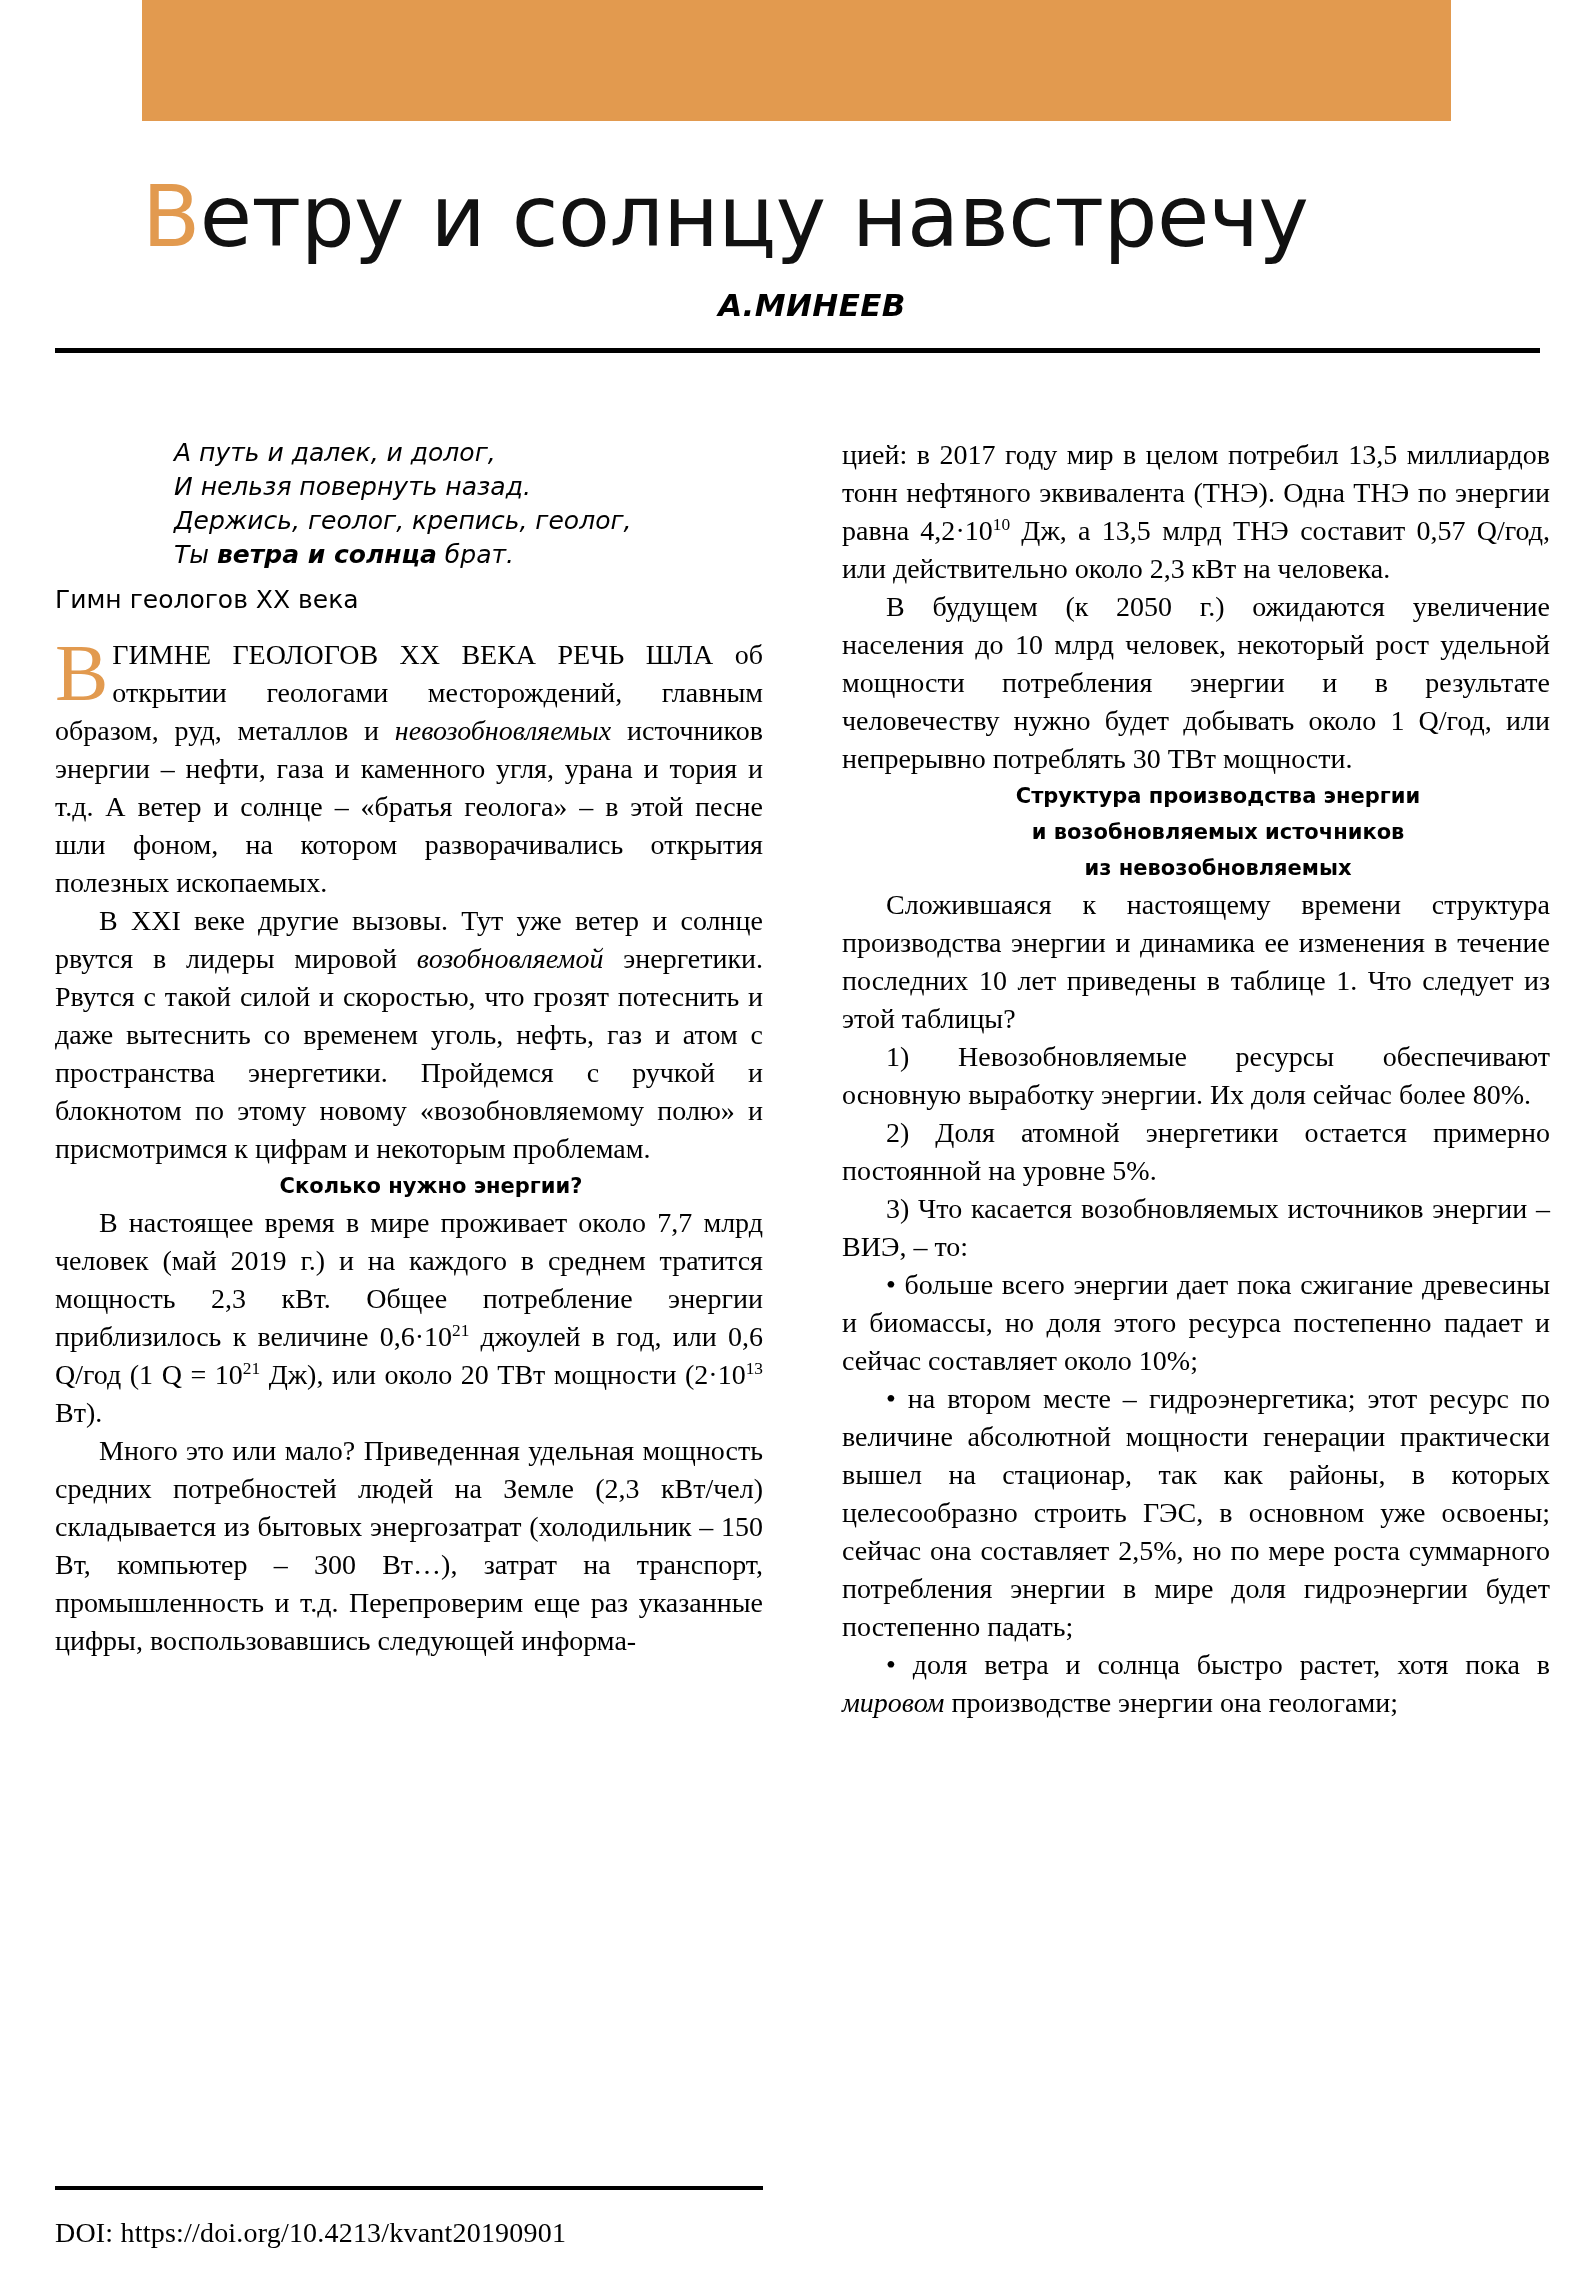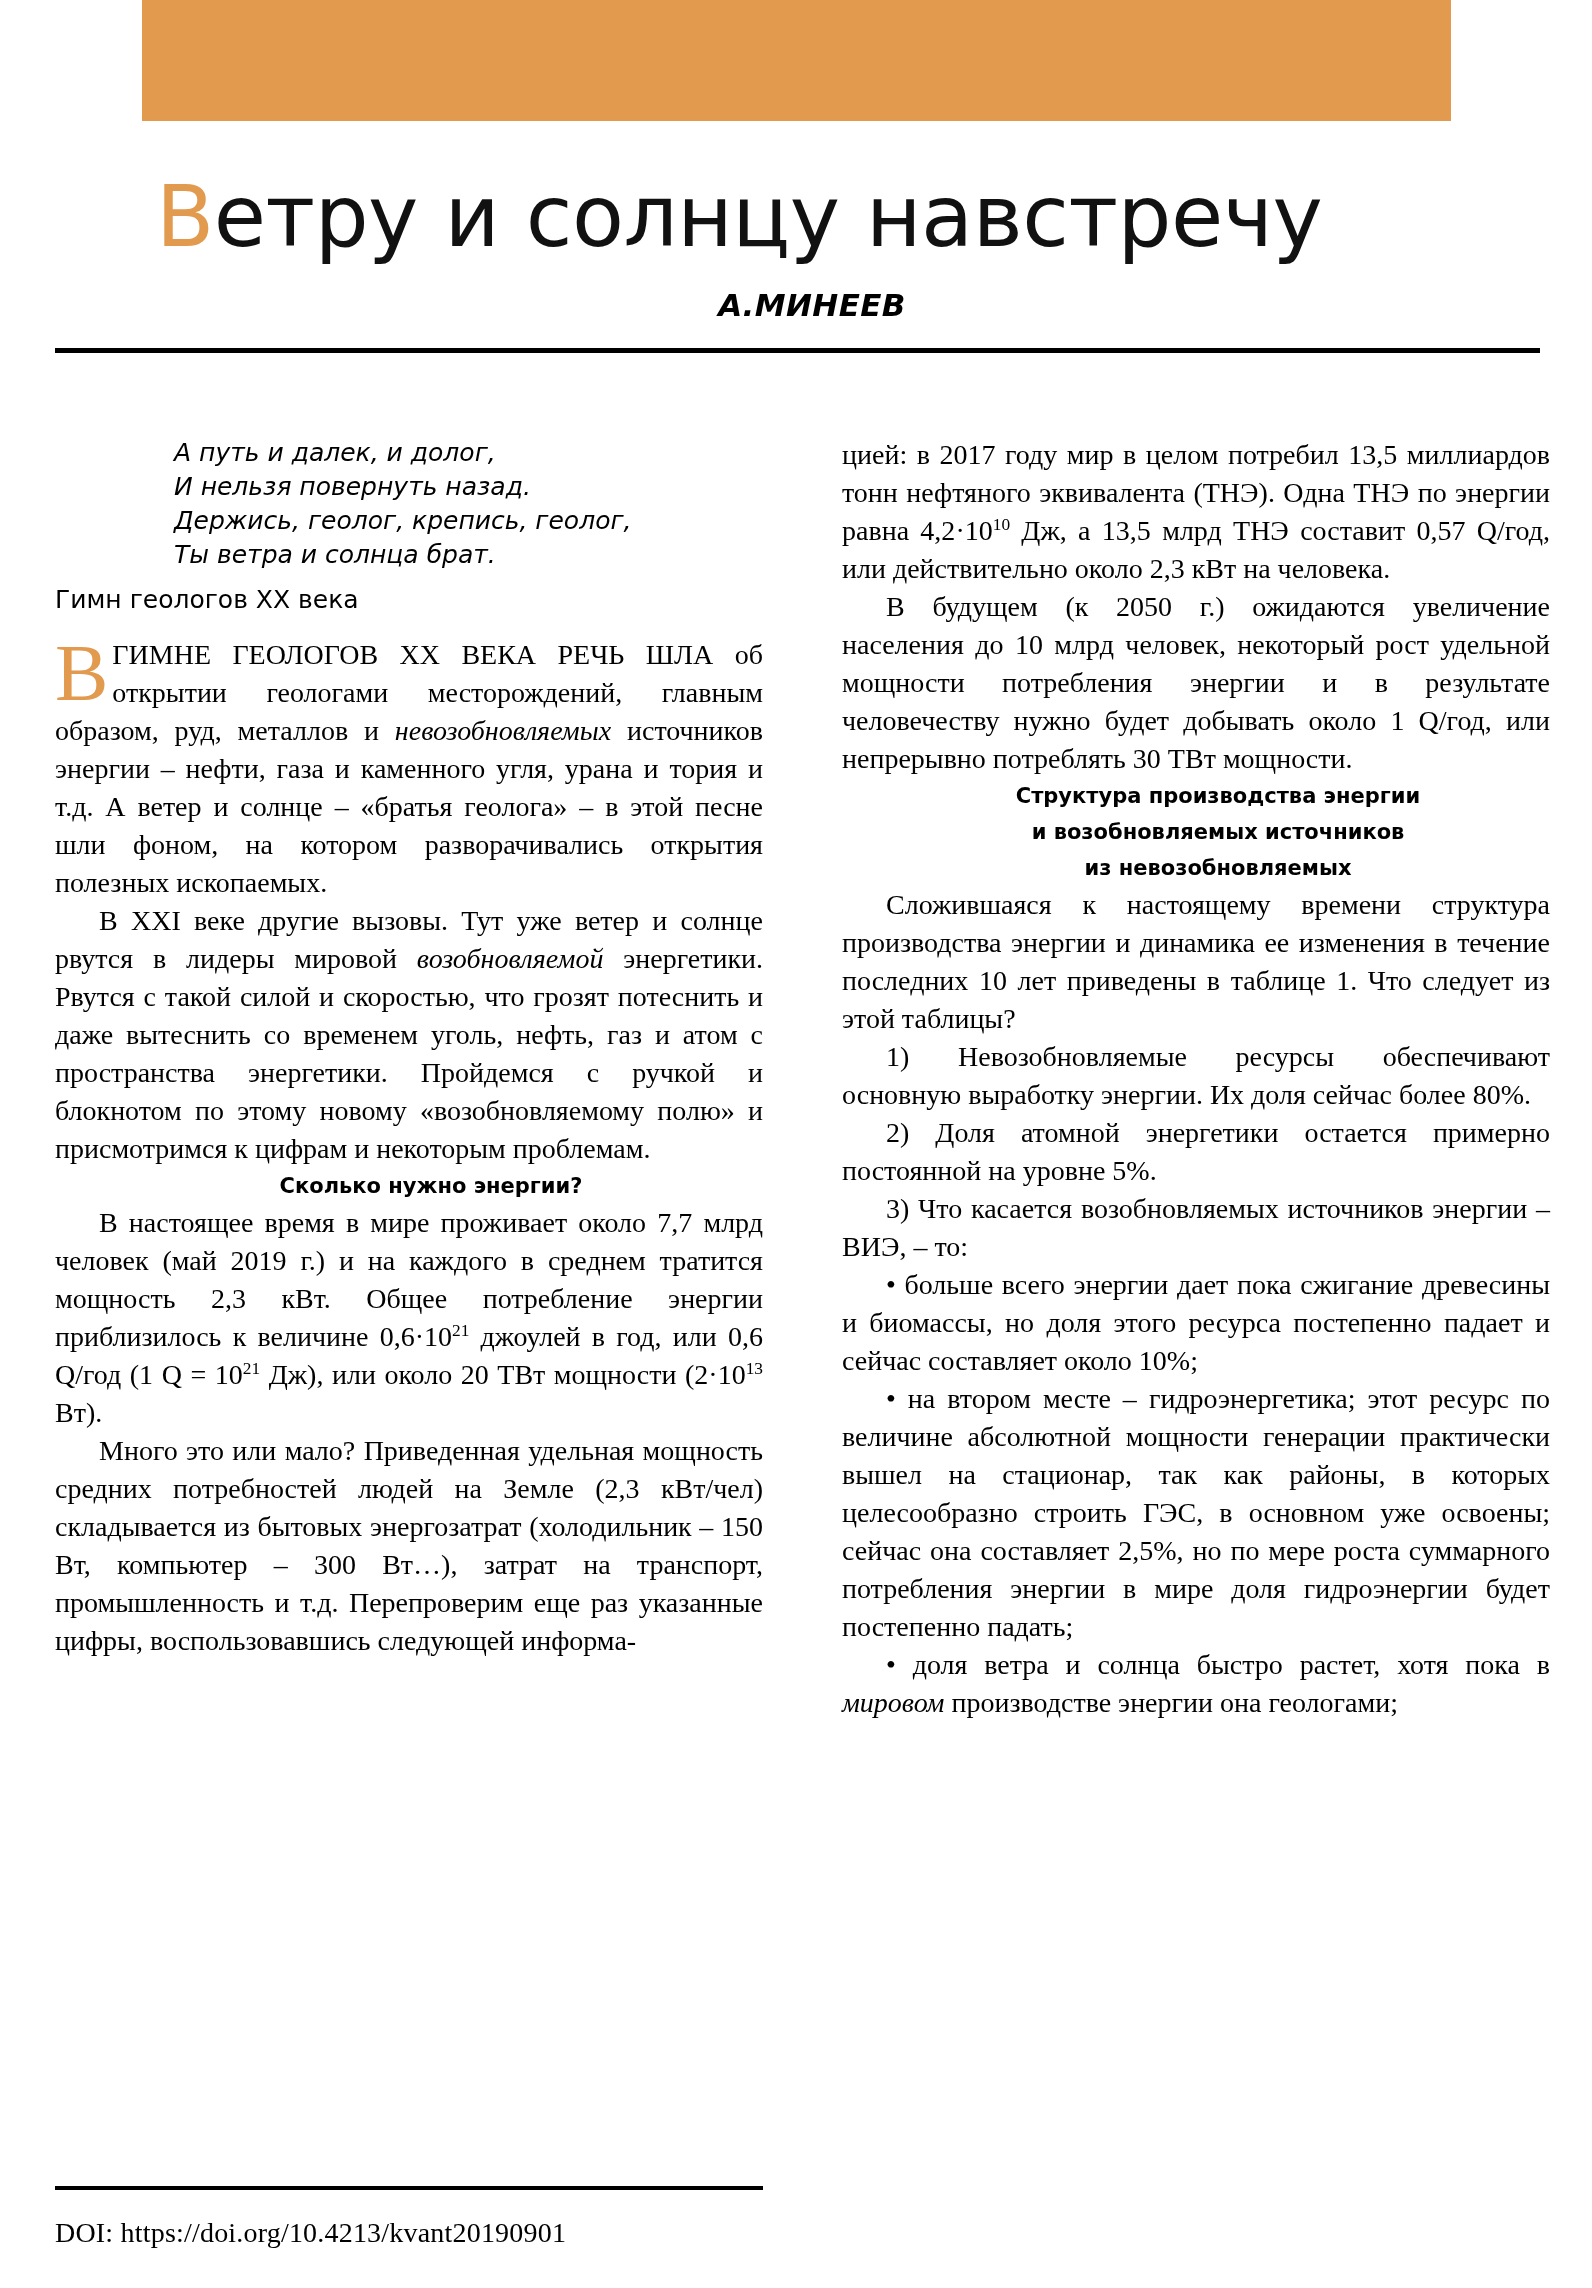--- a/index.html
+++ b/index.html
@@ -24,21 +24,21 @@
     position: absolute;
     left: 142px;
     top: 0;
     width: 1309px;
     height: 121px;
     background: #e29a4f;
   }
 
   .title {
     position: absolute;
-    left: 156px;
+    left: 142px;
     top: 117px;
     width: 1313px;
     font-family: "DejaVu Sans", "Liberation Sans", sans-serif;
     font-size: 85px;
     font-weight: 400;
     letter-spacing: -0.5px;
     line-height: 1.0;
     color: #111111;
     white-space: nowrap;
   }
@@ -92,21 +92,21 @@
   
   .epigraph {
     font-family: "DejaVu Sans", "Liberation Sans", sans-serif;
     font-style: italic;
     font-size: 25px;
     line-height: 34px;
     text-align: left;
     margin: 0 0 8px 119px;
   }
   .epigraph div { white-space: nowrap; }
-  .epigraph b { font-weight: normal; font-style: italic; }
+  .epigraph b { font-weight: bold; font-style: italic; }
 
   .epigraph-source {
     font-family: "DejaVu Sans", "Liberation Sans", sans-serif;
     font-style: normal;
     font-size: 25px;
     line-height: 40px;
     text-align: left;
     margin: 0 0 16px 0;
   }
 

